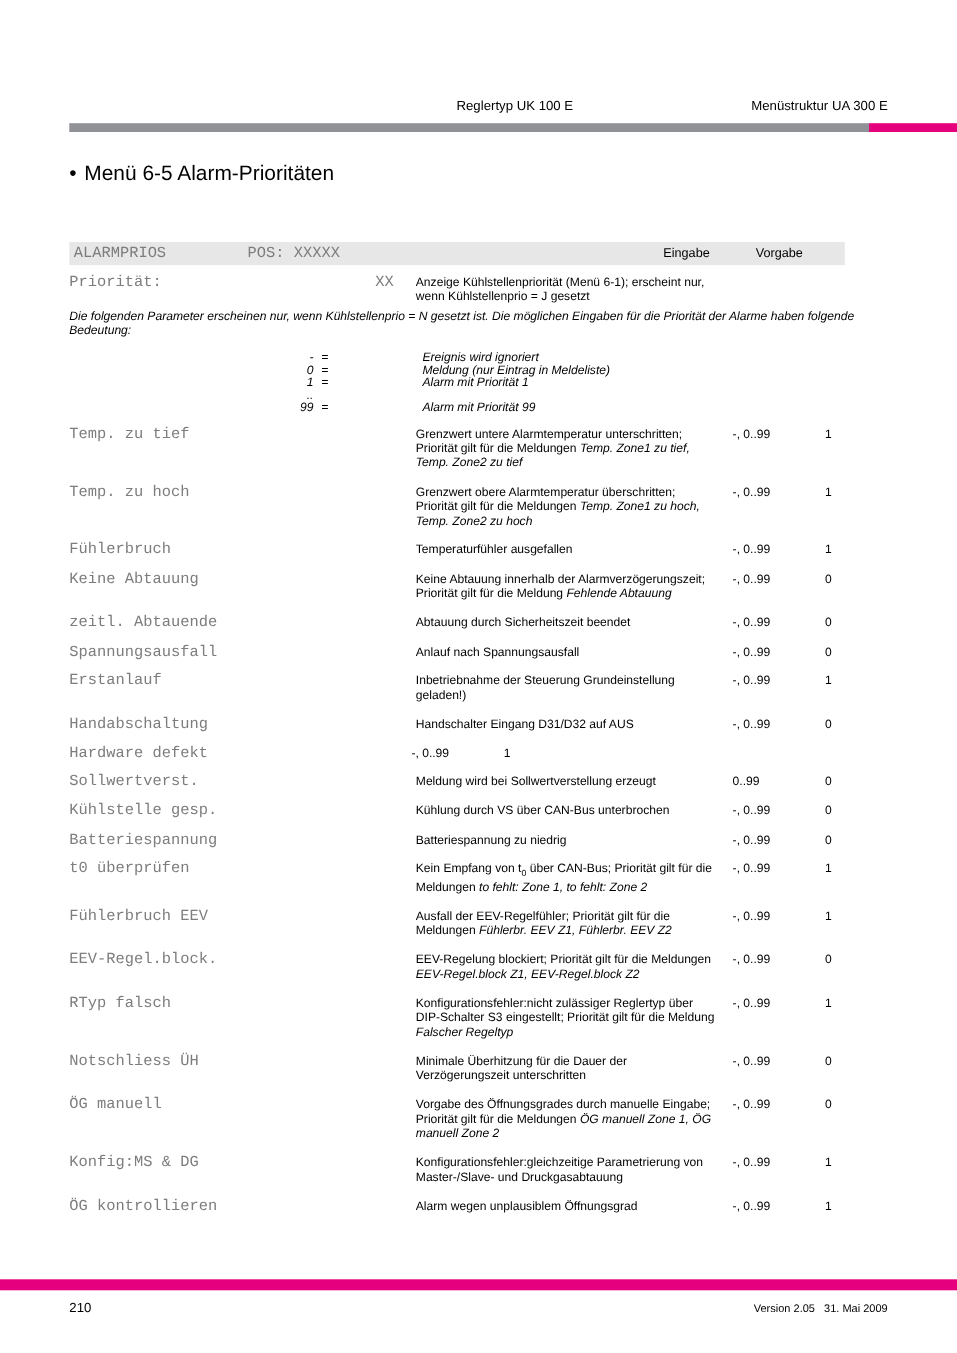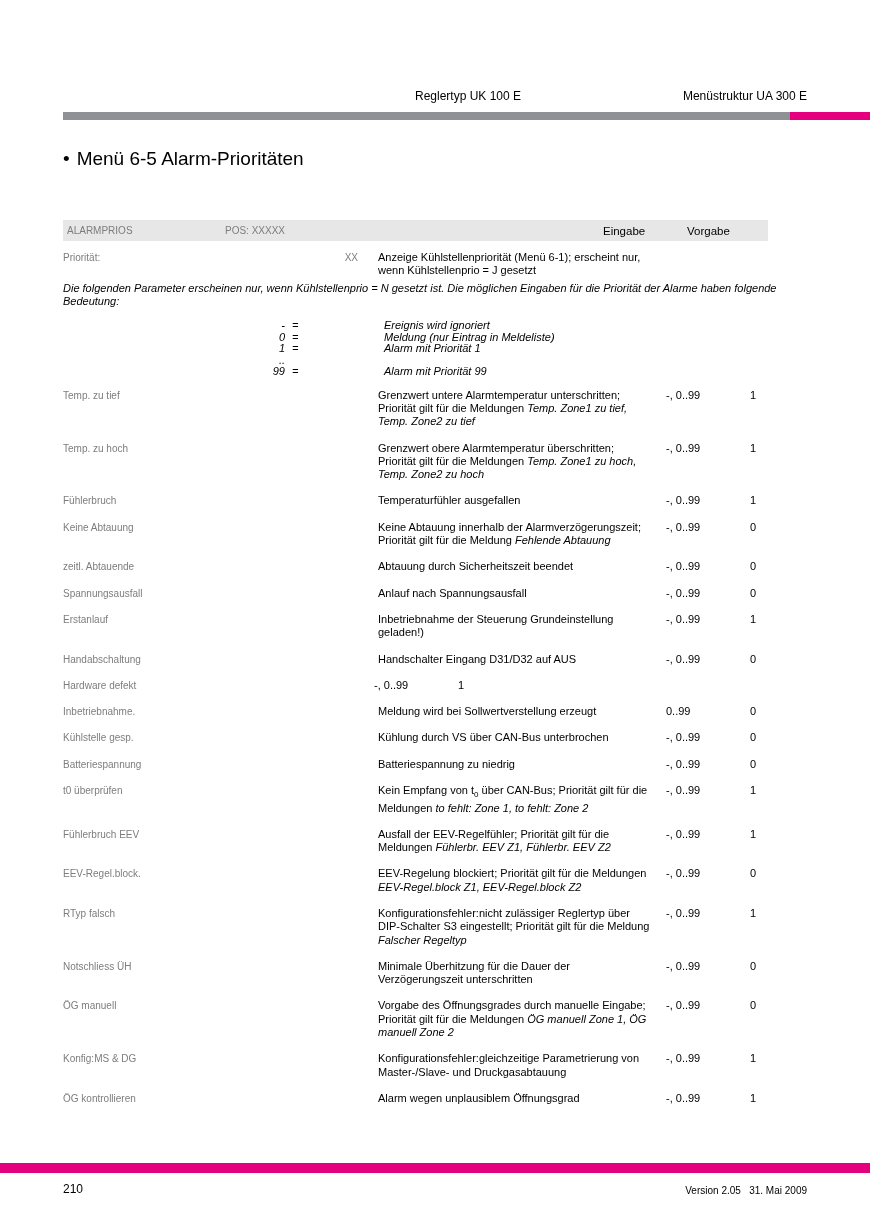--- a/index.html
+++ b/index.html
@@ -10,21 +10,21 @@
   .pg-header { position:absolute; top:89px; left:63px; right:63px; font-size:12px;text-align:right; }
   .hdr-center { position:absolute; left:352px; top:0; }
   .rule { position:absolute; top:112px; left:63px; right:0; height:8px; display:flex; }
   .rule-gray { flex:1; background:var(--bar_gray,#909097); }
   .rule-accent { width:80px; background:var(--accent,#e5007d); }
 
   .content { position:absolute; top:148px; left:63px; width:744px; }
   .section-title { font-size:19px; margin-bottom:50px; }
   .section-title .bullet { margin-right:7px; }
 
-  .mono { font-family:Liberation Sans, sans-serif; color:var(--mono_gray,#7d7d7d); font-size:10px; }
+  .mono { font-family:Liberation Mono, monospace; color:var(--mono_gray,#7d7d7d); font-size:14px; }
   .it { font-style:italic; }
 
   .thead { display:flex; align-items:center; width:705px; height:21px; background:var(--header_bg,#e7e7e7); margin-bottom:10px; }
   .th-name { margin-left:4px; width:158px; }
   .th-pos  { width:378px; }
   .th-eingabe { width:84px; font-size:11.5px; }
   .th-vorgabe { flex:1; font-size:11.5px; }
 
   .prow { display:flex; align-items:flex-start; margin-bottom:13px; line-height:13.3px; font-size:11px; }
   .c-name { flex:0 0 195px; }
@@ -172,21 +172,21 @@
           <span class="c-ein">-, 0..99</span>
           <span class="c-vor">0</span>
         </div>
         <div class="prow">
           <span class="c-name mono">Hardware defekt</span>
           <span class="c-val mono"></span>
           <span class="c-ein">-, 0..99</span>
           <span class="c-vor">1</span>
         </div>
         <div class="prow">
-          <span class="c-name mono">Inbetriebnahme.</span>
+          <span class="c-name mono">Sollwertverst.</span>
           <span class="c-val mono"></span>
           <span class="c-desc"><span>Meldung wird bei Sollwertverstellung erzeugt</span></span>
           <span class="c-ein">0..99</span>
           <span class="c-vor">0</span>
         </div>
         <div class="prow">
           <span class="c-name mono">Kühlstelle gesp.</span>
           <span class="c-val mono"></span>
           <span class="c-desc"><span>Kühlung durch VS über CAN-Bus unterbrochen</span></span>
           <span class="c-ein">-, 0..99</span>

